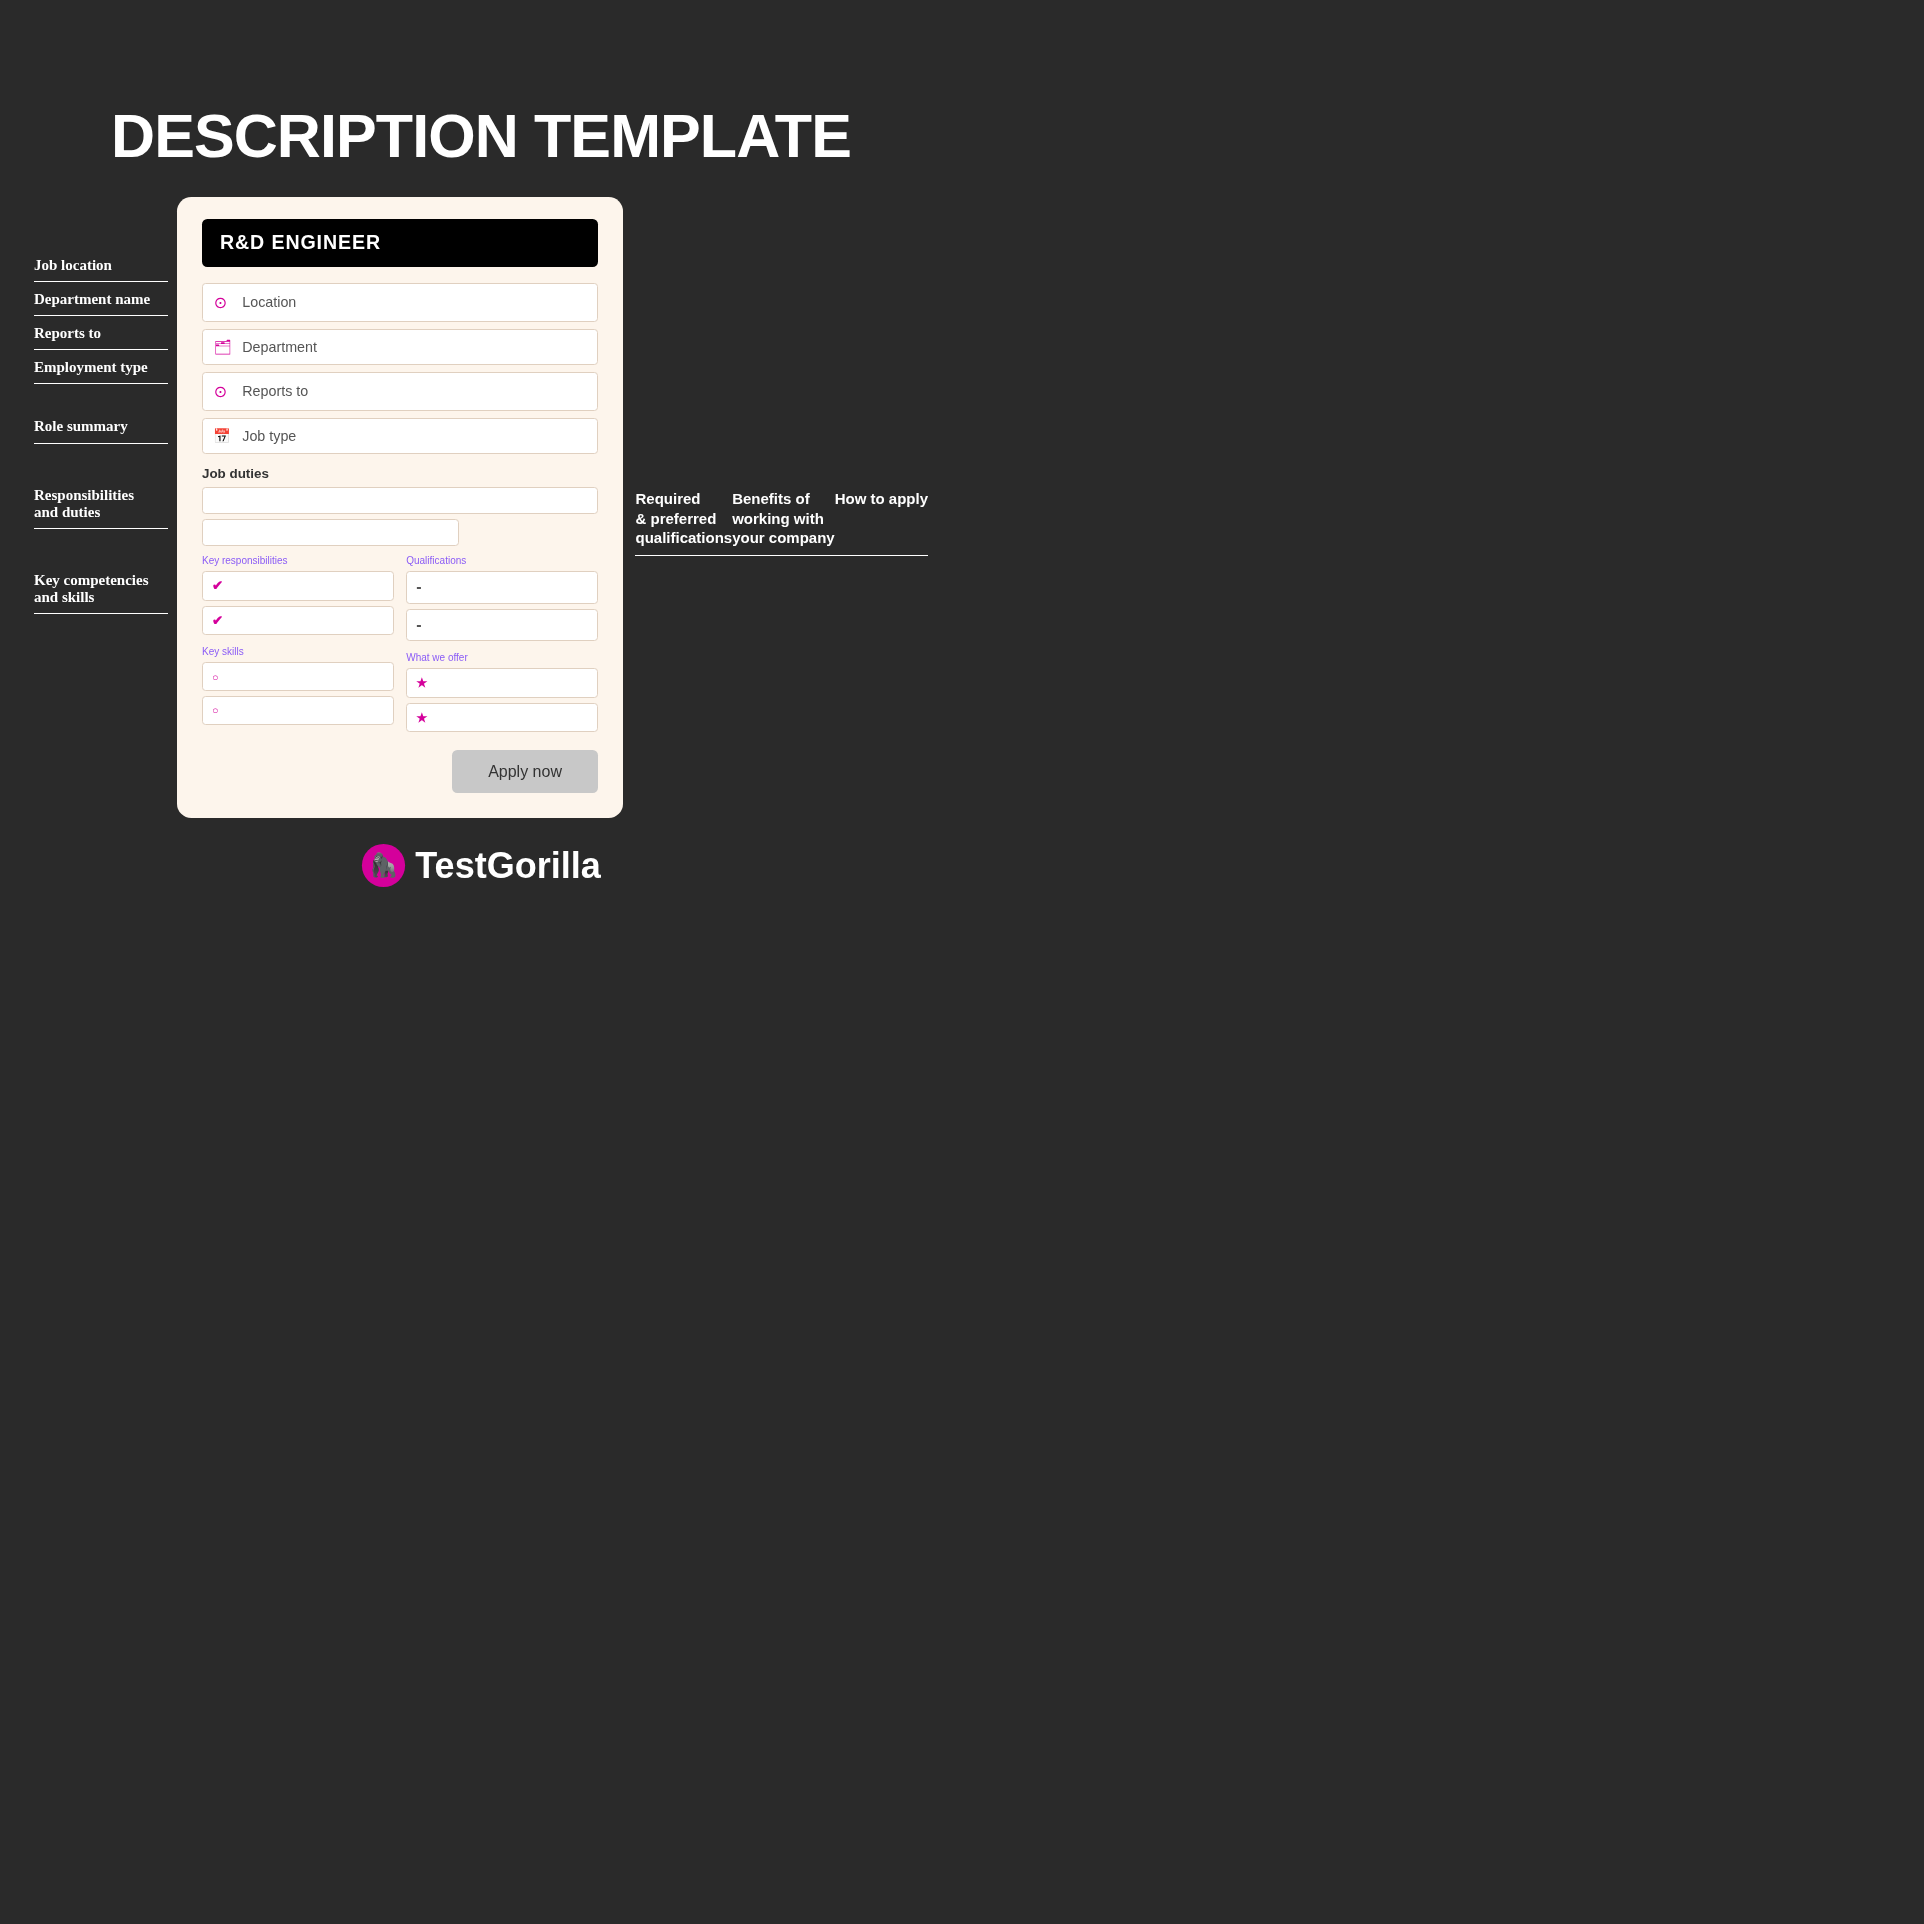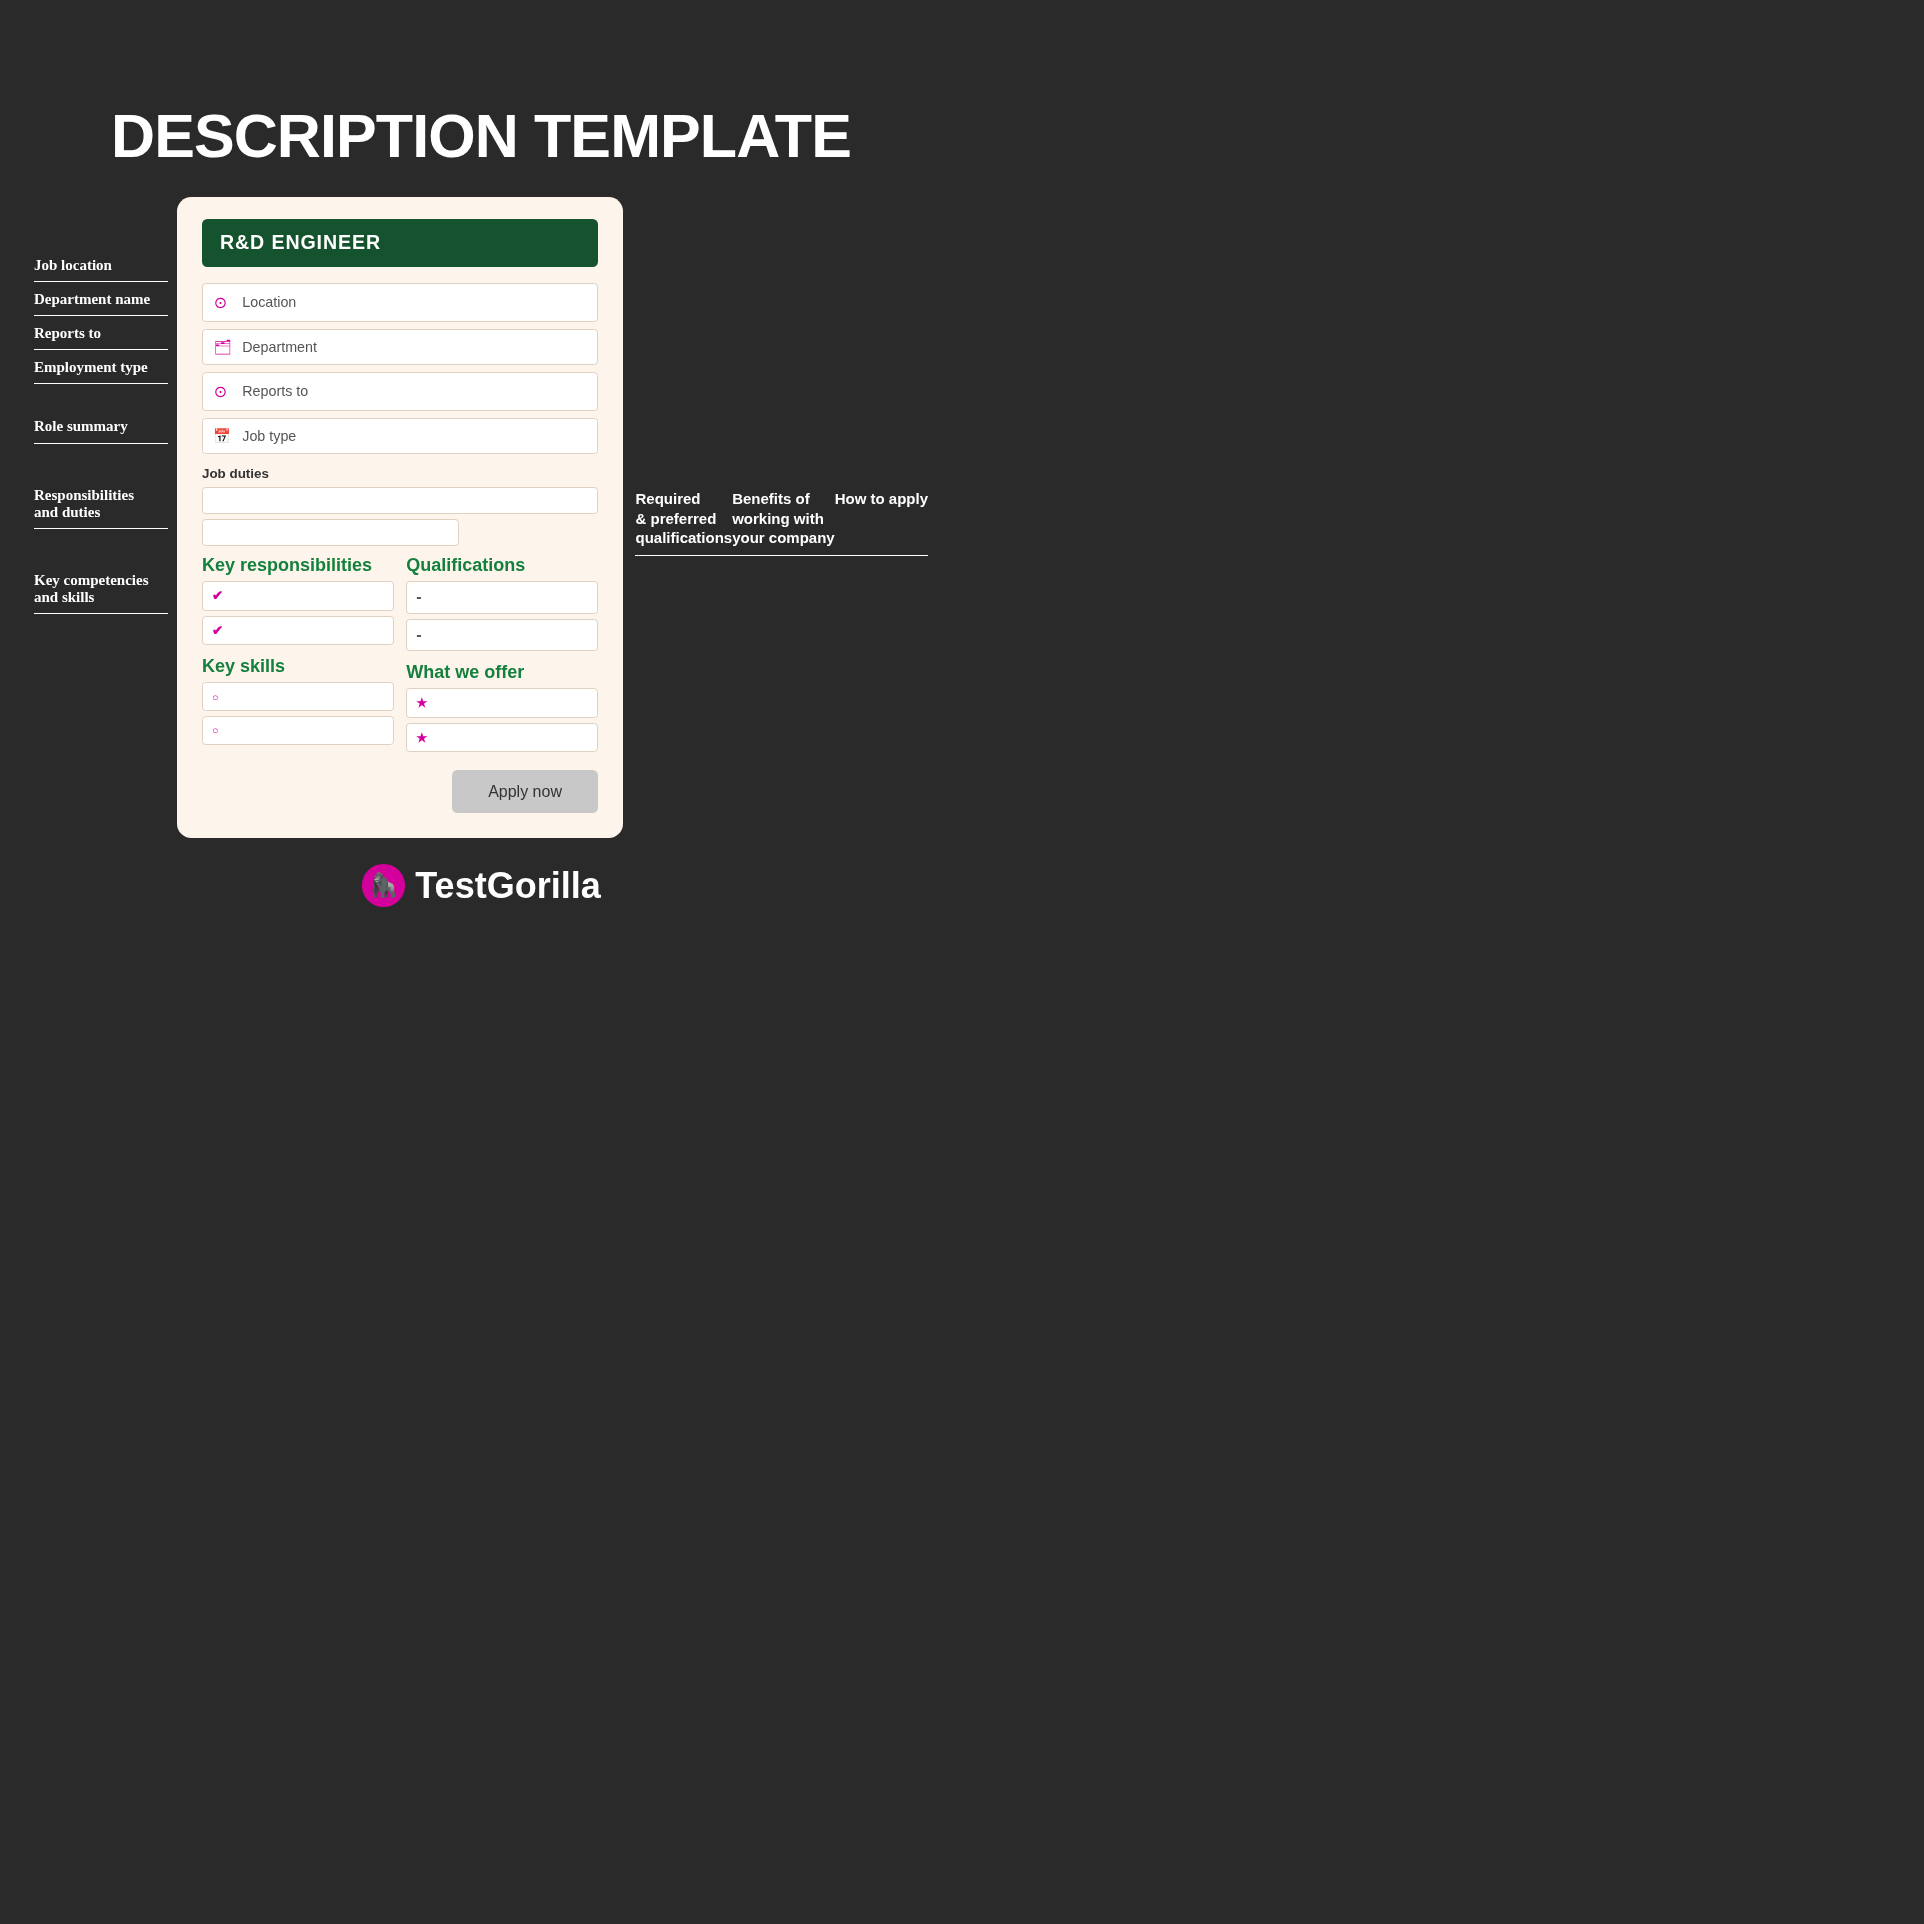--- a/index.html
+++ b/index.html
@@ -57,21 +57,21 @@
     
     .form-card {
       background-color: #fdf5ec;
       border-radius: 14.3px;
       padding: 21.4px 25px 25px;
       width: 446px;
       min-width: 446px;
     }
 
     .form-title-bar {
-      background-color: #14532d;
+      background-color: #000000;
       border-radius: 5.3px;
       padding: 12.5px 18px;
       margin-bottom: 16px;
     }
 
     .form-title-bar span {
       color: white;
       font-size: 19.6px;
       font-weight: 900;
       text-transform: uppercase;
@@ -126,24 +126,24 @@
       display: flex;
       gap: 12.5px;
       margin-top: 9px;
     }
 
     .col {
       flex: 1;
     }
 
     .col-label {
-      color: #15803d;
-      font-size: 18px;
-      font-family: Arial, sans-serif;
-      font-weight: bold;
+      color: #8b5cf6;
+      font-size: 10px;
+      font-family: Arial, sans-serif;
+      font-weight: normal;
       margin-bottom: 5.3px;
     }
 
     .list-item-row {
       display: flex;
       align-items: center;
       background: white;
       border: 0.9px solid #e0d0c0;
       border-radius: 3.6px;
       padding: 6.2px 9px;

